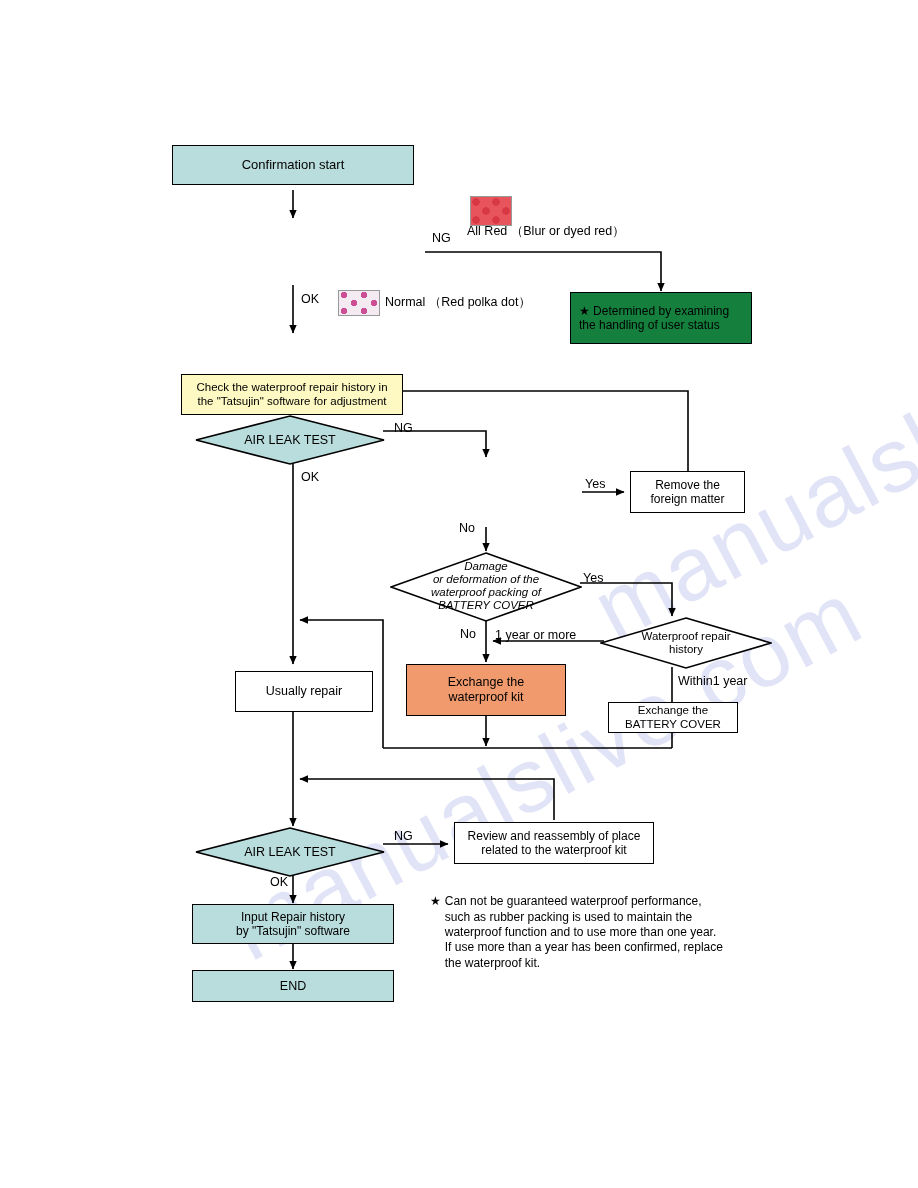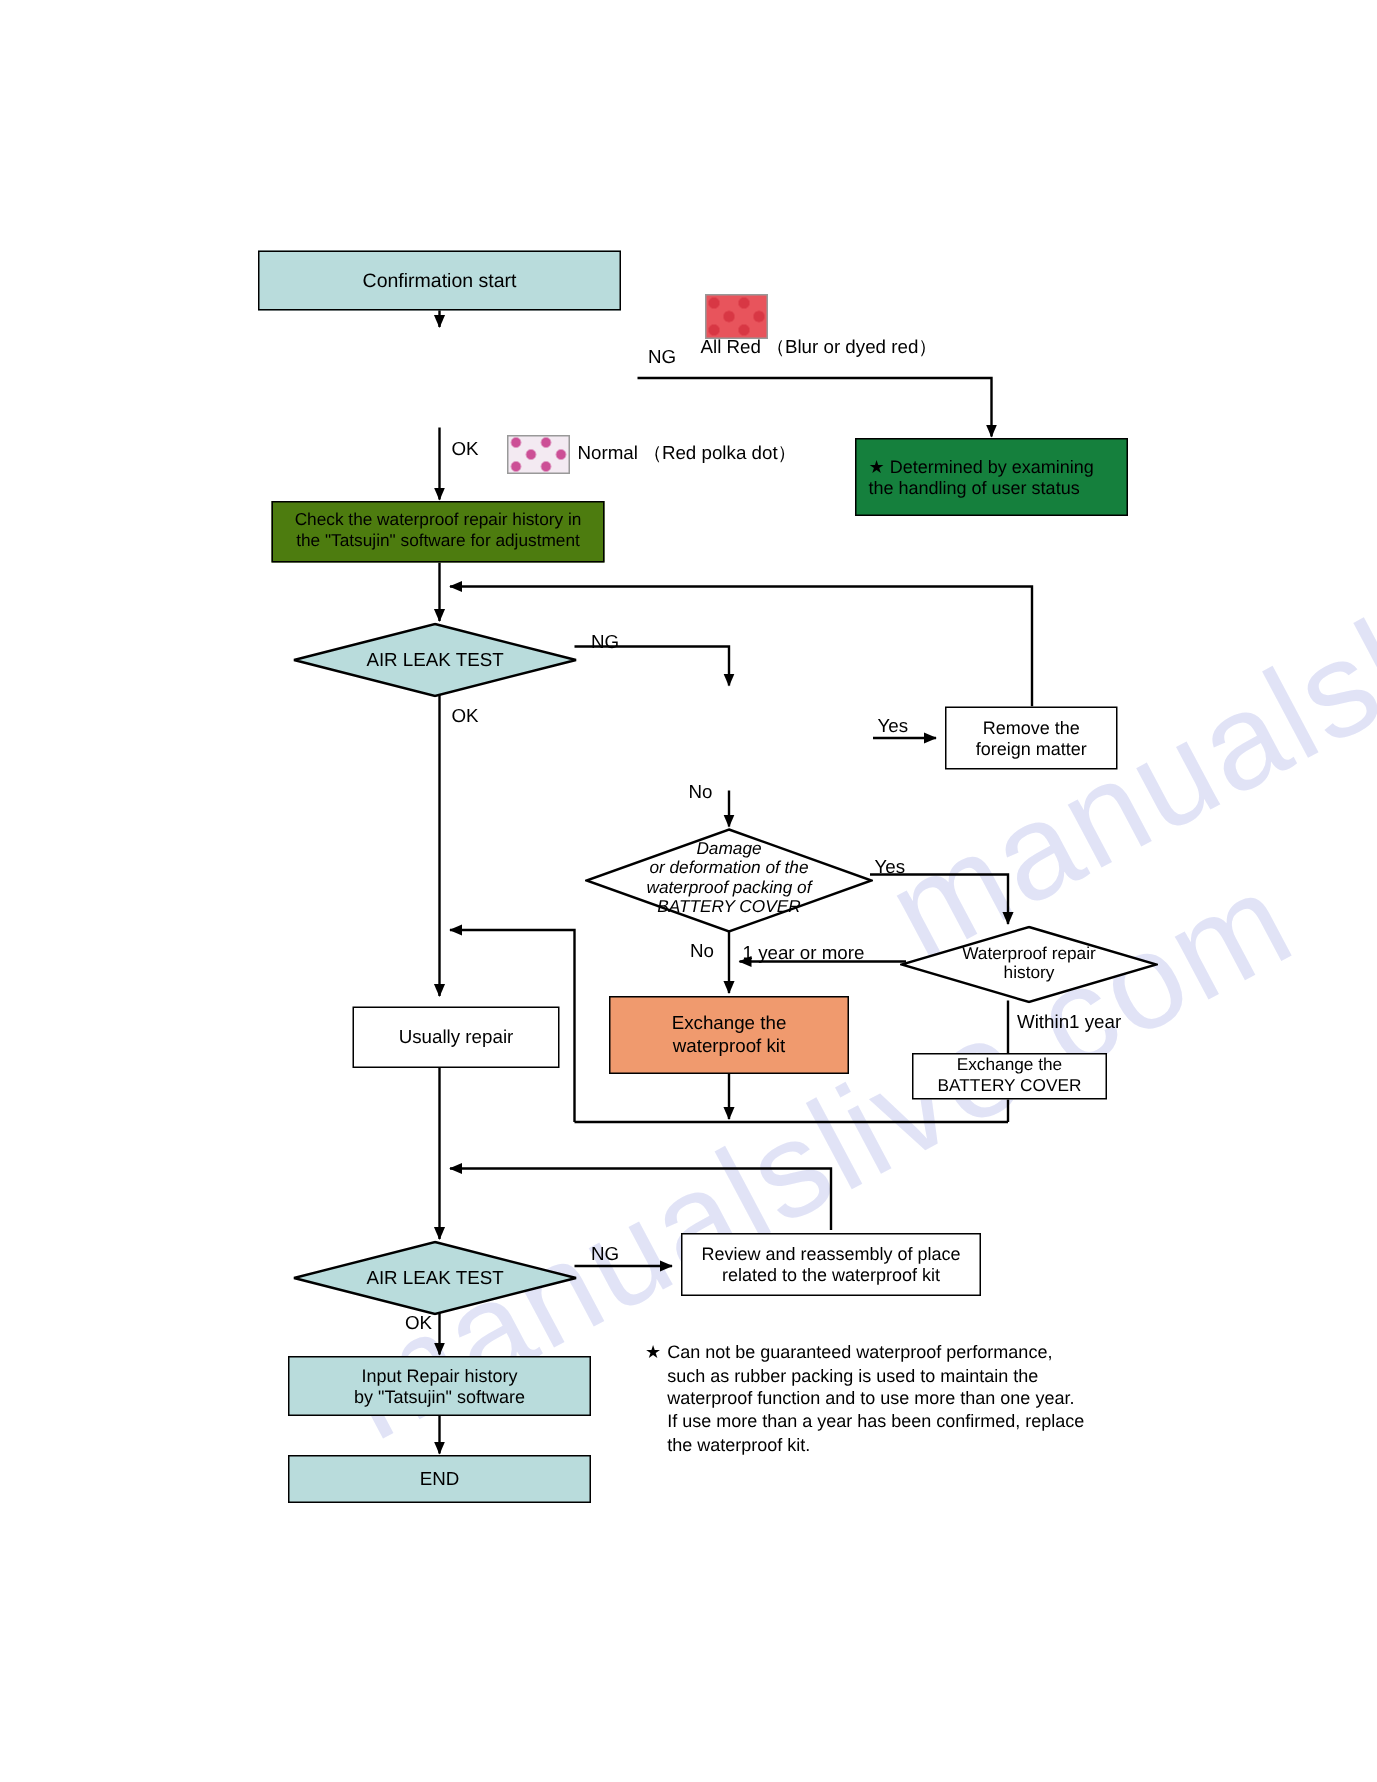--- a/index.html
+++ b/index.html
@@ -45,21 +45,21 @@
     justify-content: center;
     text-align: center;
     line-height: 1.18;
     z-index: 3;
   }
   .box {
     border: 1px solid #000;
     background: #ffffff;
   }
   .teal { background: #b9dcdc; border: 1px solid #000; }
-  .yellow { background: #4d7c0f; border: 1px solid #000; }
+  .yellow { background: #fef9c3; border: 1px solid #000; margin-top: 40px; }
   .magenta { background: #15803d; border: 1px solid #000; }
   .orange { background: #f09a6e; border: 1px solid #000; }
 
   .diamond-wrap {
     position: absolute;
     z-index: 3;
   }
   .diamond-wrap svg { position: absolute; left: 0; top: 0; }
   .diamond-label {
     position: absolute;
@@ -158,21 +158,21 @@
       <path d="M554,820 L554,779 L300,779" marker-end="url(#arrow)"></path>
 
       <path d="M383,844 L448,844" marker-end="url(#arrow)"></path>
 
       <path d="M293,861 L293,903" marker-end="url(#arrow)"></path>
 
       <path d="M293,943 L293,969" marker-end="url(#arrow)"></path>
     </g>
   </svg>
 
-  <div class="node teal" style="left:172px; top:167px; width:242px; height:40px; font-size:13px;">Confirmation start</div>
+  <div class="node teal" style="left:172px; top:145px; width:242px; height:40px; font-size:13px;">Confirmation start</div>
 
 
   <div class="swatch" style="left:470px; top:196px; width:40px; height:28px;
               background-color:#e8545c;
               background-image:
                 radial-gradient(circle at 5px 5px, #d83744 3.6px, transparent 3.9px),
                 radial-gradient(circle at 15px 14px, #d83744 3.6px, transparent 3.9px);
               background-size:20px 18px;"></div>
   <div class="caption" style="left:467px; top:223px; font-size:12.5px;">All Red （Blur or dyed red）</div>
 

